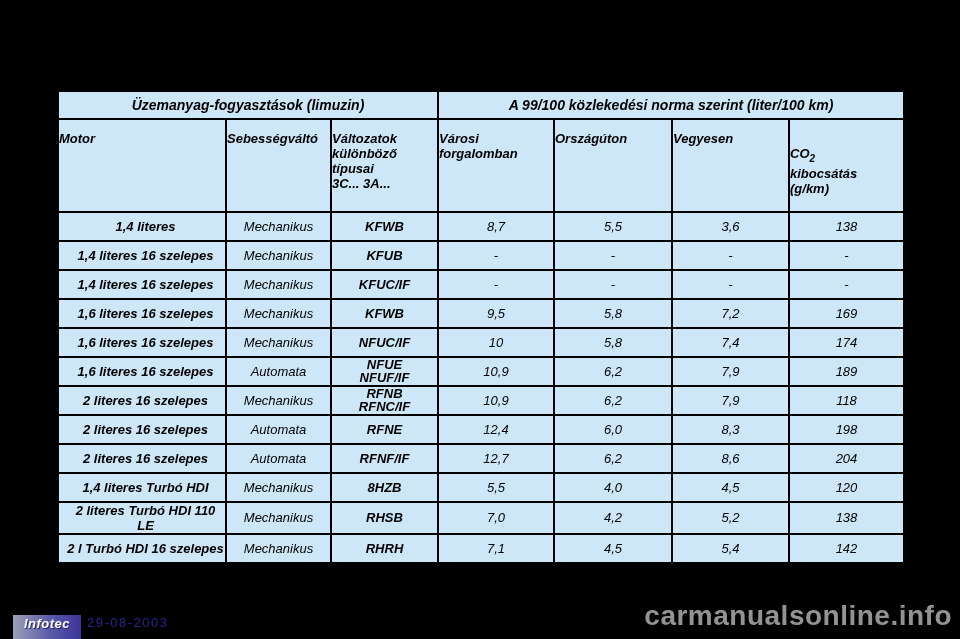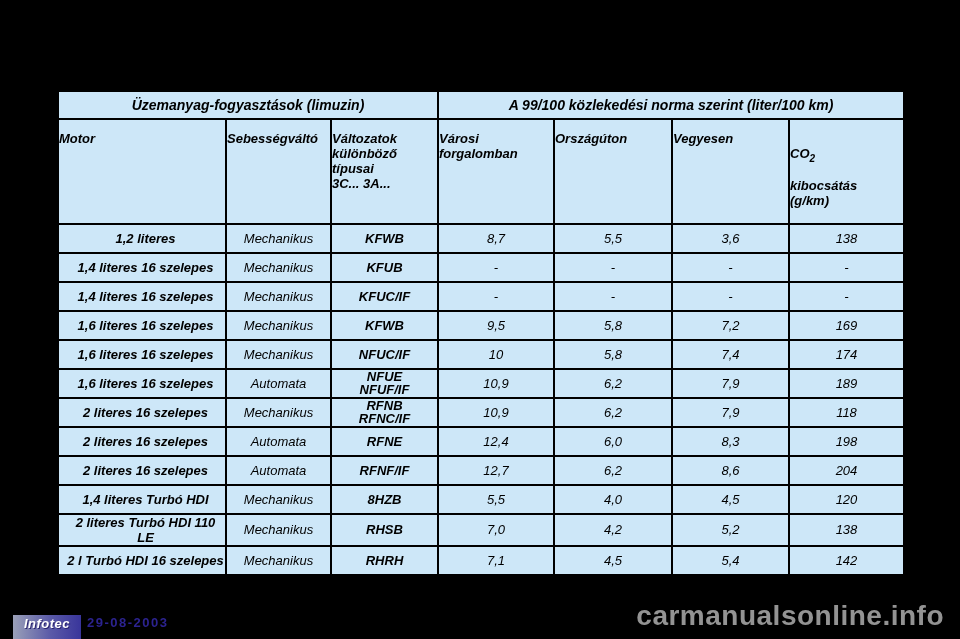--- a/index.html
+++ b/index.html
@@ -33,36 +33,36 @@
   }
   .spec-table tbody td {
     height:29px; font-size:13px;
     text-align:center; vertical-align:middle;
   }
   td.c-motor { text-align:left; padding-left:7px; font-weight:bold; }
   td.c-gear  { font-weight:normal; }
   td.c-variant { font-weight:bold; white-space:pre-line; line-height:13px; }
   td.c-num { font-weight:normal; }
   .co2-line sub { font-size:10px; }
-  .co2-rest { display:block; white-space:pre-line;margin-top:12px; }
+  .co2-rest { display:block; white-space:pre-line; }
 
   
   .infotec-box {
     position:absolute; left:13px; top:615px; width:68px; height:32px;
     background:linear-gradient(90deg,#9aa0b8 0%,#5a5aa8 55%,#39359b 100%);
     color:#ffffff; font-style:italic; font-weight:bold; font-size:13px;
     text-align:center; line-height:18px; letter-spacing:0.5px;
     text-shadow:1px 1px 0 #2a2470;
   }
   .scan-date {
     position:absolute; left:87px; top:615px;
-    color:#2c2390; font-weight:bold; font-size:13px; letter-spacing:1.5px;
+    color:#2c2390; font-weight:normal; font-size:13px; letter-spacing:1.5px;
   }
   .watermark {
-    position:absolute; right:16px; bottom:7px;
+    position:absolute; right:8px; bottom:7px;
     color:#939393; font-size:28px; font-weight:bold; letter-spacing:0.5px;margin-top:8px;
   }
 </style>
 </head>
 <body>
 
 <div class="page">
 
   <table class="spec-table">
     <colgroup>
@@ -92,21 +92,21 @@
         <th>Vegyesen</th>
         <th>
           <span class="co2-line"><span>CO</span><sub>2</sub></span>
           <span class="co2-rest">kibocsátás
 (g/km)</span>
         </th>
       </tr>
     </thead>
     <tbody id="rows">
         <tr>
-          <td class="c-motor">1,2 literes</td>
+          <td class="c-motor">1,4 literes</td>
           <td class="c-gear">Mechanikus</td>
           <td class="c-variant">KFWB</td>
           <td class="c-num">8,7</td>
           <td class="c-num">5,5</td>
           <td class="c-num">3,6</td>
           <td class="c-num">138</td>
         </tr>
         <tr>
           <td class="c-motor">1,4 literes 16 szelepes</td>
           <td class="c-gear">Mechanikus</td>

